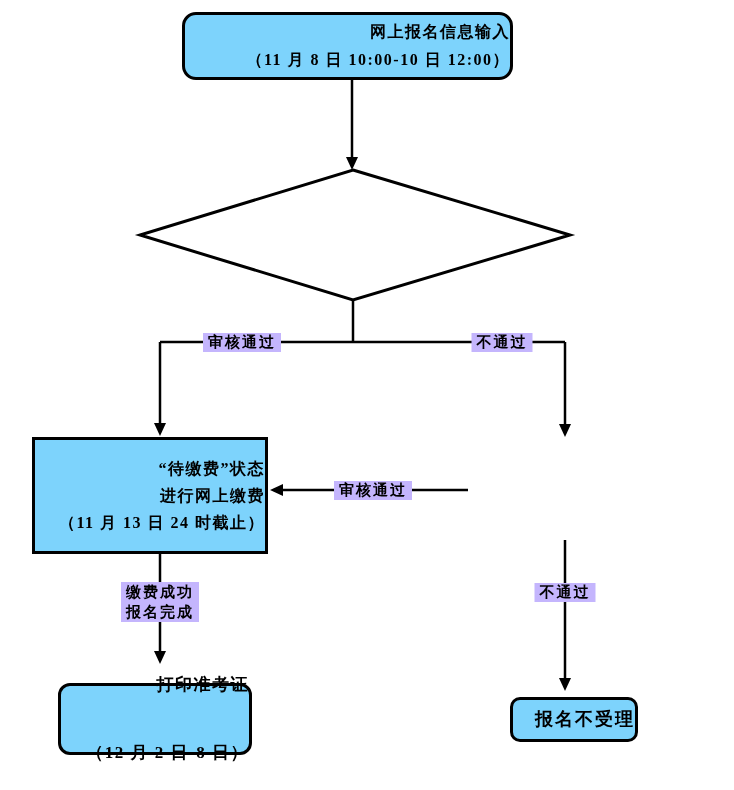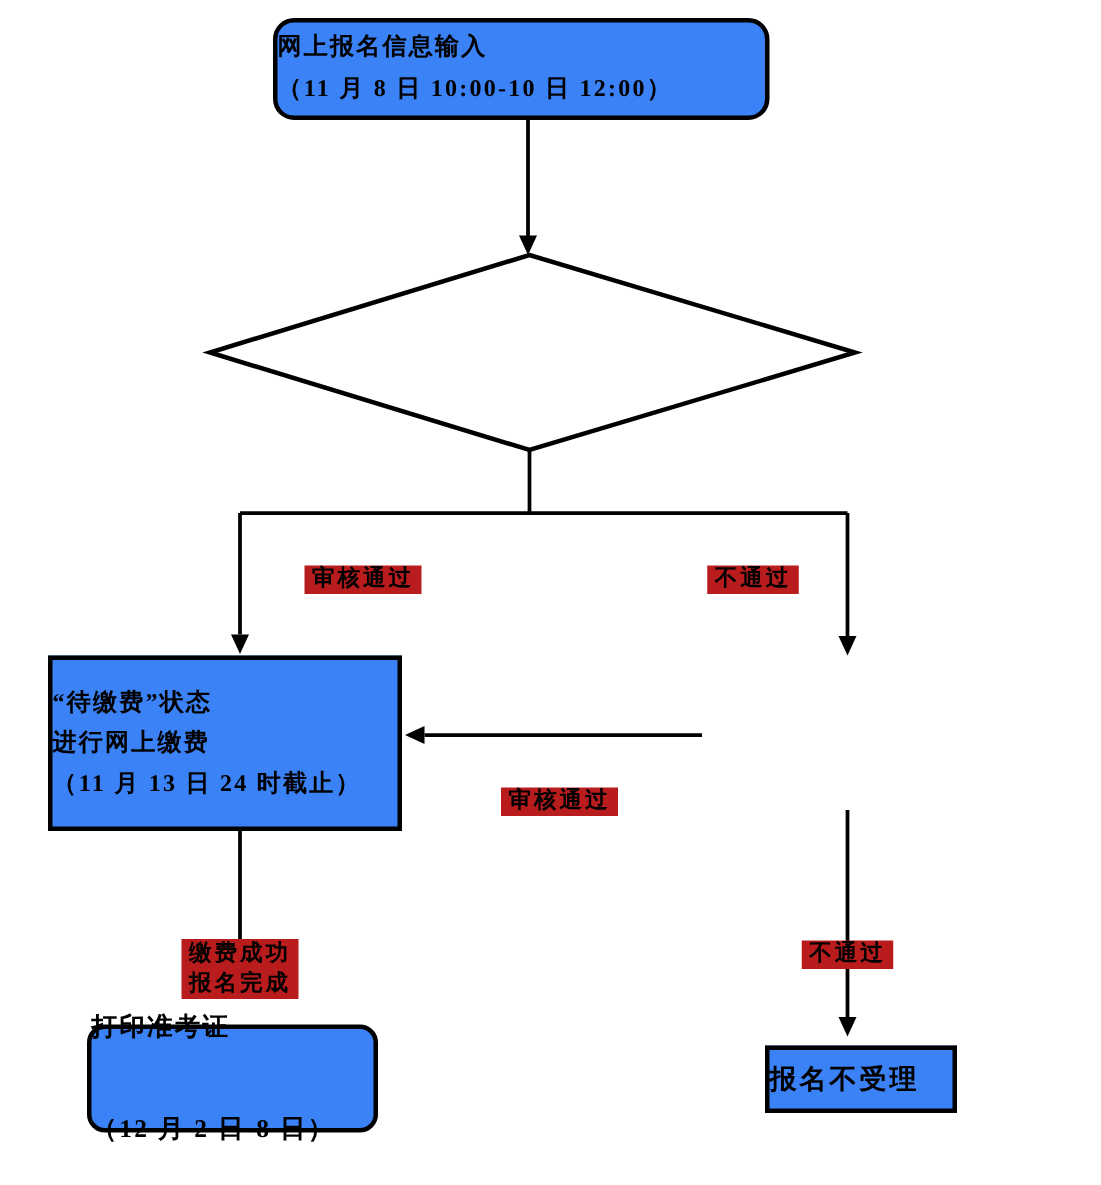--- a/index.html
+++ b/index.html
@@ -21,24 +21,24 @@
     position: absolute;
     left: 0;
     top: 0;
     width: 734px;
     height: 790px;
   }
   .node {
     position: absolute;
     box-sizing: border-box;
     border: 3px solid #000000;
-    background: #3b82f6;
+    background: #7dd3fc;
     display: flex;
     flex-direction: column;
-    align-items: flex-start;
+    align-items: flex-end;
     justify-content: center;
     text-align: center;
     font-size: 17px;
     letter-spacing: 1.5px;
     line-height: 27px;
     white-space: nowrap;
   }
   .rounded {
     border-radius: 14px;
   }
@@ -53,46 +53,45 @@
   #node-second-review {
     left: 468px; top: 438px; width: 237px; height: 102px;
     font-size: 16px;
   }
   #node-print {
     left: 58px; top: 683px; width: 194px; height: 72px;
     border-radius: 12px; line-height: 28px; gap: 40px;
   }
   #node-reject {
     left: 510px; top: 697px; width: 128px; height: 45px;
-    border-radius: 0; font-size: 18px; letter-spacing: 2px;
+    border-radius: 10px; font-size: 18px; letter-spacing: 2px;
   }
   #diamond-text {
     position: absolute;
     left: 145px; top: 172px; width: 420px; height: 126px;
     display: flex;
     flex-direction: column;
     align-items: center;
     justify-content: center;
     text-align: center;
     font-size: 17px;
     line-height: 30px;
     letter-spacing: 1.5px;
     white-space: nowrap;
   }
   .edge-label {
     position: absolute;
     transform: translateX(-50%);
-    background: #b91c1c;
+    background: #c4b5fd;
     font-size: 15px;
     letter-spacing: 2px;
     line-height: 19px;
     text-align: center;
     padding: 0 5px;
     white-space: nowrap;
-    margin-top: 44px;
   }
   #label-review-pass  { left: 242px; top: 333px; }
   #label-review-fail  { left: 502px; top: 333px; }
   #label-second-pass  { left: 373px; top: 481px; }
   #label-pay-success  { left: 160px; top: 582px; line-height: 20px; }
   #label-second-fail  { left: 565px; top: 583px; }
 </style>
 </head>
 <body>
 

